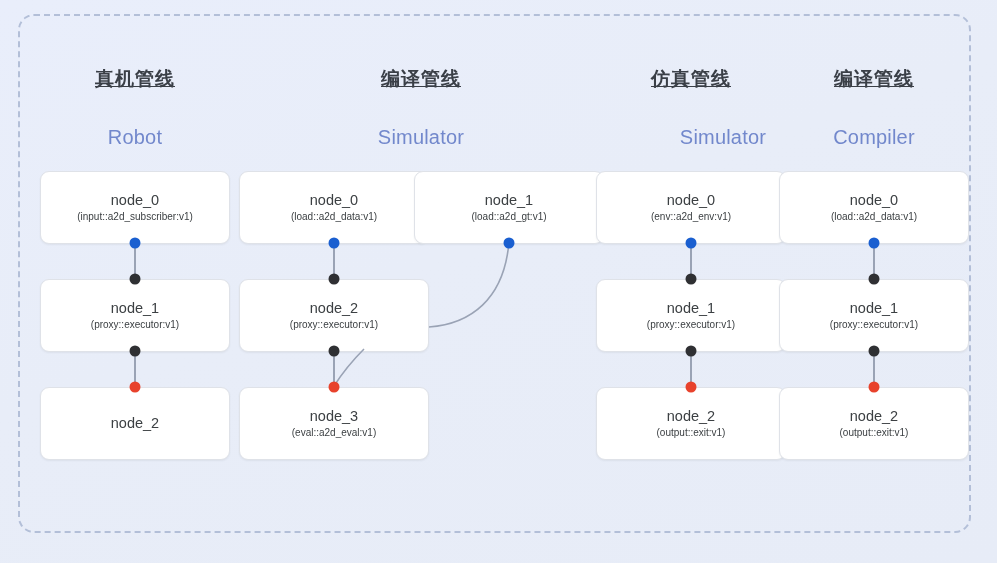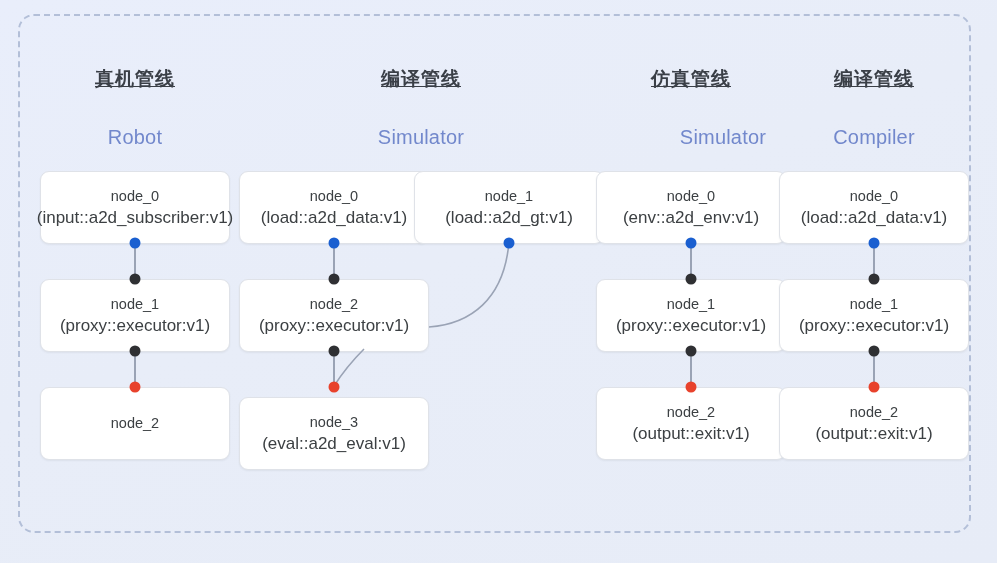--- a/index.html
+++ b/index.html
@@ -69,21 +69,21 @@
     align-items: center;
     justify-content: center;
     gap: 5px;
   }
   .node .n-title {
     font-size: 14.5px;
     color: #3c4043;
     line-height: 1;
   }
   .node .n-sub {
-    font-size: 17px;
+    font-size: 10px;
     color: #3c4043;
     line-height: 1;
     white-space: nowrap;
   }
 
   
   .dot {
     position: absolute;
     width: 11px;
     height: 11px;
@@ -172,21 +172,21 @@
   </div>
   <div class="dot blue" style="left:509px; top:243px;"></div>
 
   <div class="node" style="left:239px; top:279px;">
     <div class="n-title">node_2</div>
     <div class="n-sub">(proxy::executor:v1)</div>
   </div>
   <div class="dot black" style="left:334px; top:279px;"></div>
   <div class="dot black" style="left:334px; top:351px;"></div>
 
-  <div class="node" style="left:239px; top:397px;">
+  <div class="node" style="left:239px; top:387px;">
     <div class="n-title">node_3</div>
     <div class="n-sub">(eval::a2d_eval:v1)</div>
   </div>
   <div class="dot red" style="left:334px; top:387px;"></div>
 
   <div class="edge" style="left:691px; top:242px; height:37px;"></div>
   <div class="edge" style="left:691px; top:350px; height:38px;"></div>
 
   <div class="node" style="left:596px; top:171px;">
     <div class="n-title">node_0</div>

